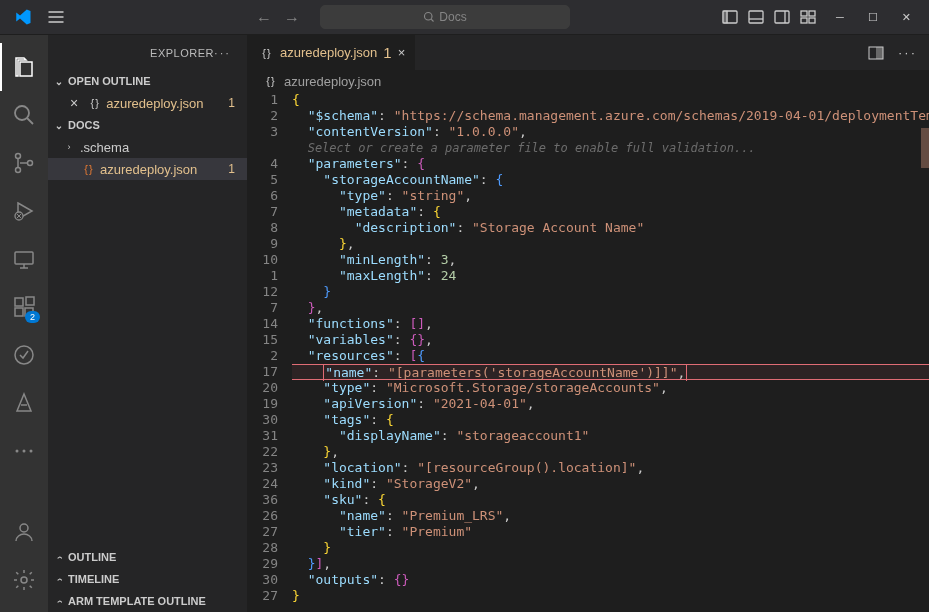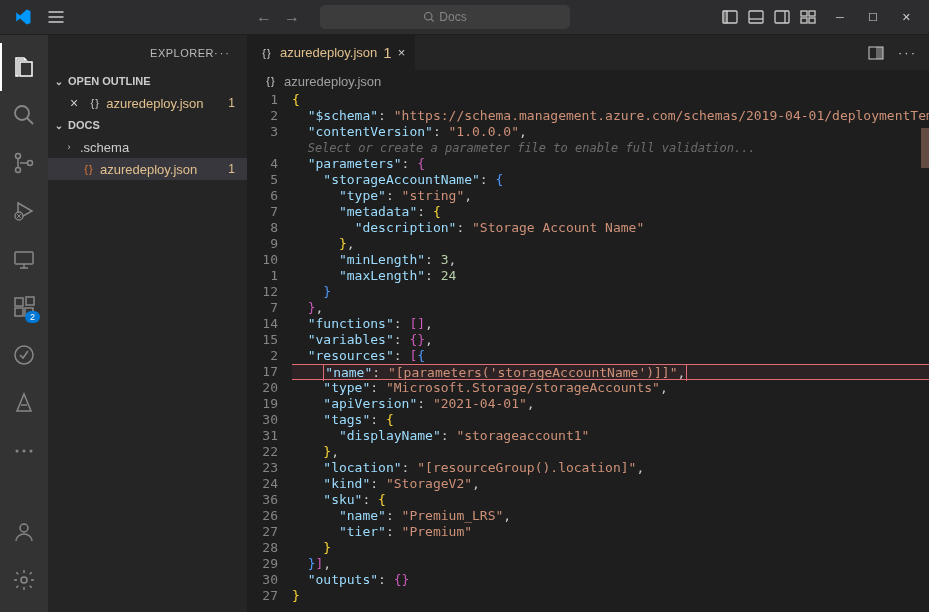--- a/index.html
+++ b/index.html
@@ -365,20 +365,34 @@
     </div>
     <div class="tree-item">
       <span class="twisty" style="font-size:9px">›</span>
       <span>.schema</span>
     </div>
     <div class="tree-item selected unsaved">
       <span style="width:14px"></span>
       <span class="json-icon orange"></span>
       <span>azuredeploy.json</span>
       <span class="problems-badge">1</span>
+    </div>
+    <div class="sidebar-bottom">
+      <div class="section-header collapsed">
+        <span class="twisty">›</span>
+        <span>OUTLINE</span>
+      </div>
+      <div class="section-header collapsed">
+        <span class="twisty">›</span>
+        <span>TIMELINE</span>
+      </div>
+      <div class="section-header collapsed">
+        <span class="twisty">›</span>
+        <span>ARM TEMPLATE OUTLINE</span>
+      </div>
     </div>
   </div>
 
   <div class="editor-area">
     <div class="tabs-bar">
       <div class="tab">
         <span class="json-icon"></span>
         <span>azuredeploy.json</span>
         <span class="tab-unsaved-dot">1</span>
         <span class="tab-close">×</span>

